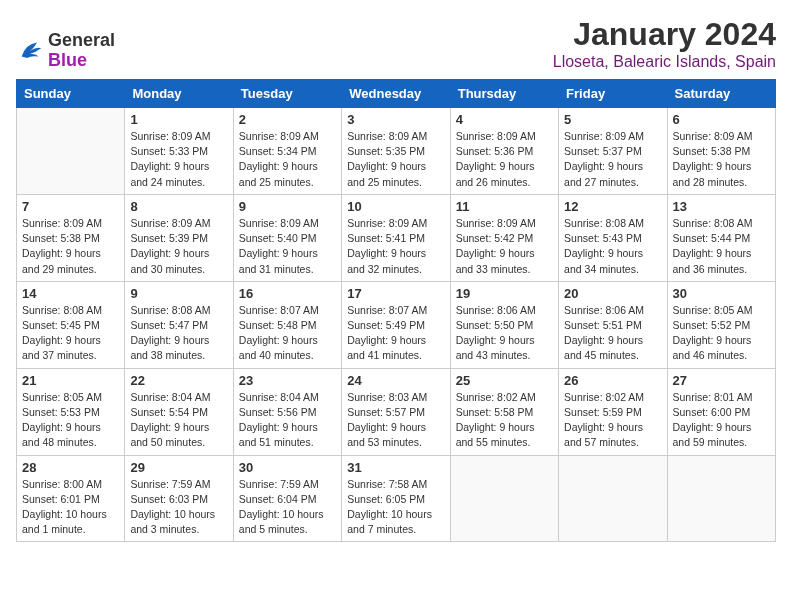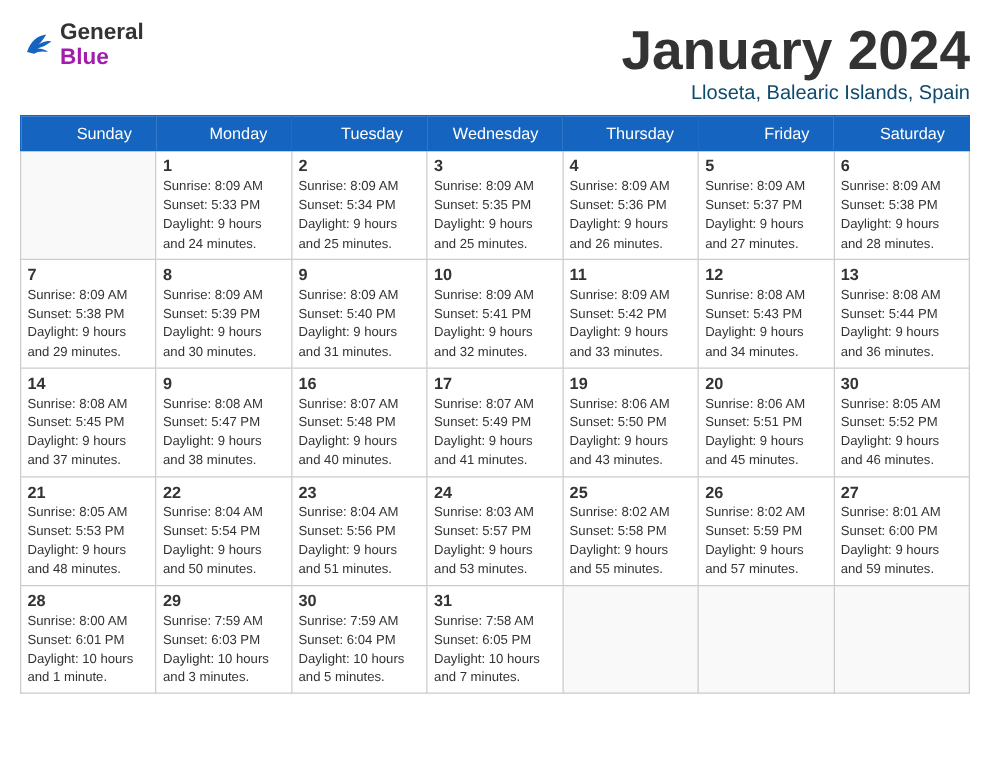--- a/index.html
+++ b/index.html
@@ -6,21 +6,21 @@
     body {
       font-family: Arial, sans-serif;
       background: #fff;
       width: 792px;
       min-height: 612px;
       padding: 16px;
     }
     .header {
       display: flex;
       justify-content: space-between;
-      align-items: flex-start;
+      align-items: flex-end;
       margin-bottom: 8px;
     }
     .logo {
       display: flex;
       align-items: center;
       gap: 4px;
     }
     .logo-text {
       font-size: 18px;
       font-weight: bold;
@@ -29,40 +29,40 @@
     .logo-general { color: #333; }
     .logo-blue { color: #a21caf; }
     .logo-bird {
       width: 28px;
       height: 28px;
     }
     .title-block {
       text-align: right;
     }
     .month-title {
-      font-size: 44px;
+      font-size: 32px;
       font-weight: bold;
       color: #333;
     }
     .location-title {
       font-size: 16px;
-      color: #0c4a6e;
+      color: #701a75;
     }
     table {
       width: 100%;
       border-collapse: collapse;
       font-size: 11px;
     }
     thead tr th {
       background-color: #1565c0;
       color: #fff;
-      padding: 6px 19px;
-      text-align: right;
+      padding: 6px 7px;
+      text-align: left;
       font-size: 13px;
-      font-weight: normal;
+      font-weight: bold;
       border: 1px solid #1565c0;
     }
     tbody tr td {
       border: 1px solid #ccc;
       vertical-align: top;
       padding: 4px 5px;
       height: 80px;
       width: calc(100% / 7);
     }
     tbody tr td.empty {

